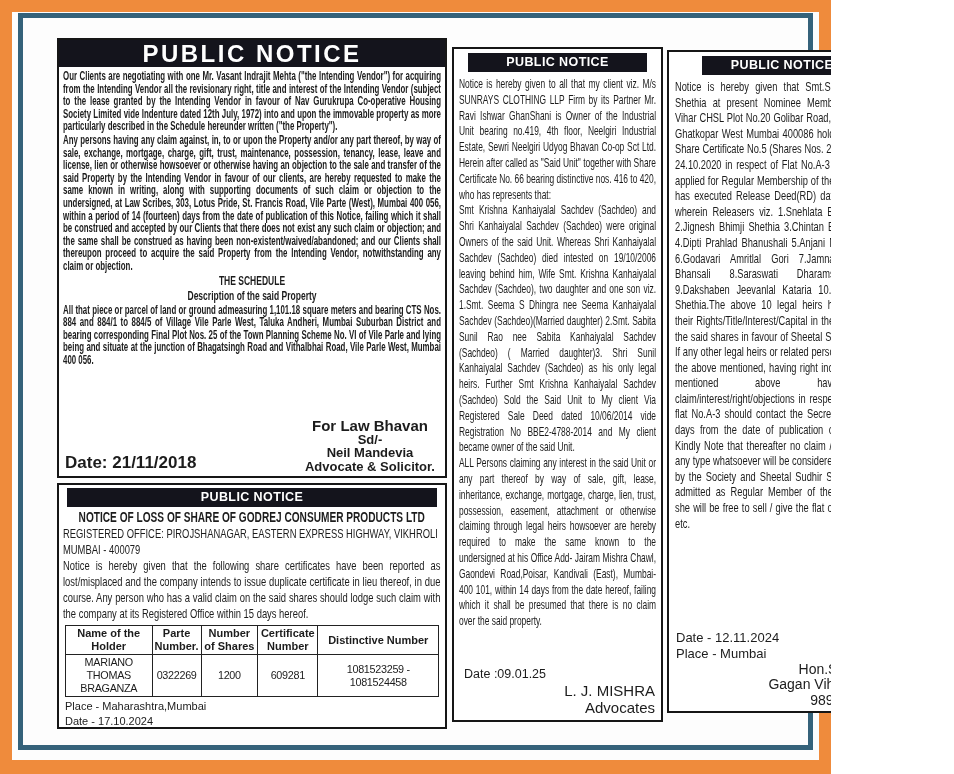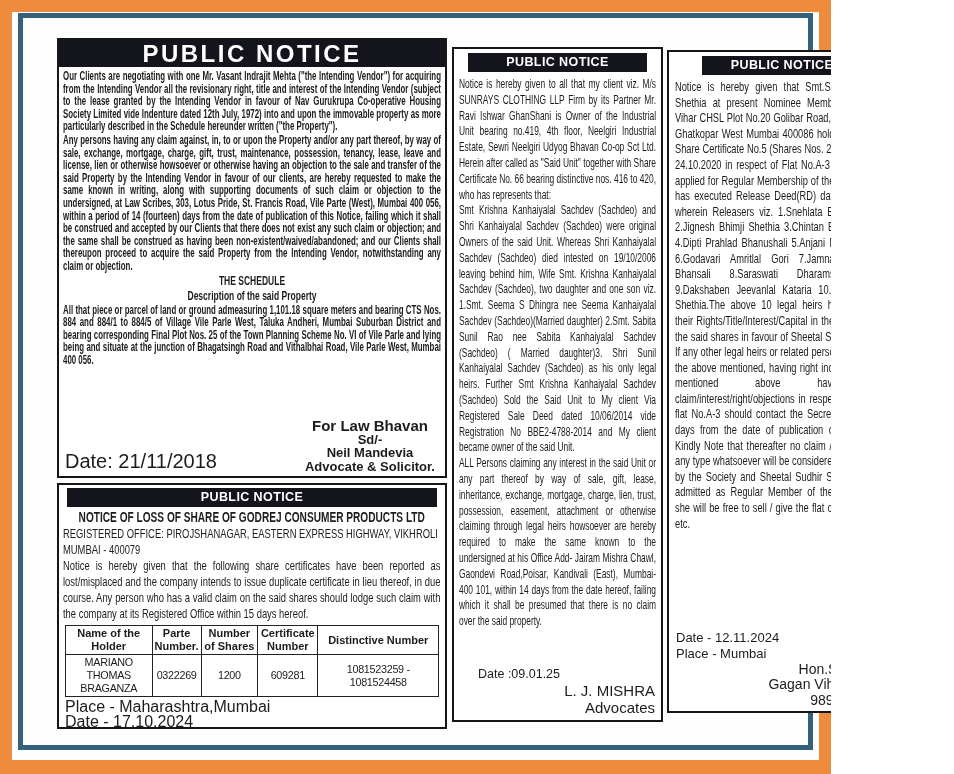--- a/index.html
+++ b/index.html
@@ -17,49 +17,49 @@
   
   .left-box{left:57px;top:38px;width:390px;height:440px;display:flex;flex-direction:column;}
   .big-bar{height:27px;background:#14141c;color:#fff;text-align:center;line-height:27px;
     font-size:24px;font-weight:bold;letter-spacing:2.5px;}
   .left-body{flex:1;overflow:hidden;padding:3px 4px 0 4px;}
   .condense-left{width:600px;transform:scaleX(0.63);transform-origin:0 0;
     font-size:12.5px;font-weight:bold;line-height:12.6px;text-align:justify;}
   .condense-left p{margin:0 0 1px 0;}
   .center-h{text-align:center;font-weight:bold;font-size:13.5px;line-height:14px;margin:1px 0;}
   .left-foot{display:flex;justify-content:space-between;align-items:flex-end;padding:0 6px 3px 6px;}
-  .left-date{font-weight:normal;font-size:20px;}
+  .left-date{font-weight:bold;font-size:17px;}
   .left-sign{text-align:center;font-weight:bold;font-size:13px;line-height:13.5px;padding-right:4px;}
   .left-sign .for{font-size:15px;}
 
   
   .godrej-box{left:57px;top:483px;width:390px;height:246px;padding:2px 4px;}
   .small-bar{background:#14141c;color:#fff;text-align:center;font-weight:bold;
     font-size:12.5px;height:19px;line-height:19px;letter-spacing:0.4px;}
   .godrej-bar{margin:1px 4px 2px 4px;}
   .condense-godrej{width:522px;transform:scaleX(0.723);transform-origin:0 0;
     font-size:13px;line-height:16px;}
   .godrej-heading{font-weight:bold;font-size:14px;text-align:center;line-height:17px;margin-top:2px;}
   .godrej-office{line-height:16px;}
   .godrej-body{margin:0;text-align:justify;}
   .godrej-table{width:99%;border-collapse:collapse;margin:3px auto 2px auto;table-layout:fixed;}
   .godrej-table th,.godrej-table td{border:1px solid #222;text-align:center;vertical-align:middle;padding:1px 1px;}
   .godrej-table th{font-size:11px;line-height:13px;font-weight:bold;}
   .godrej-table td{font-size:10.8px;line-height:13px;letter-spacing:-0.3px;}
   .col-name{width:23%;}.col-folio{width:13%;}.col-shares{width:15%;}.col-cert{width:16%;}.col-dist{width:32%;}
-  .godrej-place,.godrej-date{font-size:16px;line-height:15px;padding-left:2px;}
+  .godrej-place,.godrej-date{font-size:11px;line-height:15px;padding-left:2px;}
 
   
   .middle-box{left:452px;top:47px;width:211px;height:675px;display:flex;flex-direction:column;}
   .middle-bar{margin:4px 14px 2px 14px;}
   .middle-body{flex:1;overflow:hidden;padding:2px 5px 0 5px;}
   .condense-mid{width:305px;transform:scaleX(0.646);transform-origin:0 0;
     font-size:13px;line-height:15.8px;text-align:justify;}
   .condense-mid p{margin:0;}
-  .middle-foot{padding:0 6px 4px 24px;font-size:12.5px;line-height:16px;}
+  .middle-foot{padding:0 6px 4px 10px;font-size:12.5px;line-height:16px;}
   .mid-sign{text-align:right;font-size:15px;line-height:17px;}
 
   
   .right-box{left:667px;top:50px;width:230px;height:663px;display:flex;flex-direction:column;}
   .right-bar{margin:4px 33px 2px 33px;}
   .right-body{flex:1;overflow:hidden;padding:2px 6px 0 6px;}
   .condense-right{width:304px;transform:scaleX(0.704);transform-origin:0 0;
     font-size:13.2px;line-height:15.6px;text-align:justify;}
   .condense-right p{margin:0;}
   .right-foot{padding:0 7px 3px 7px;font-size:13px;line-height:16px;}

